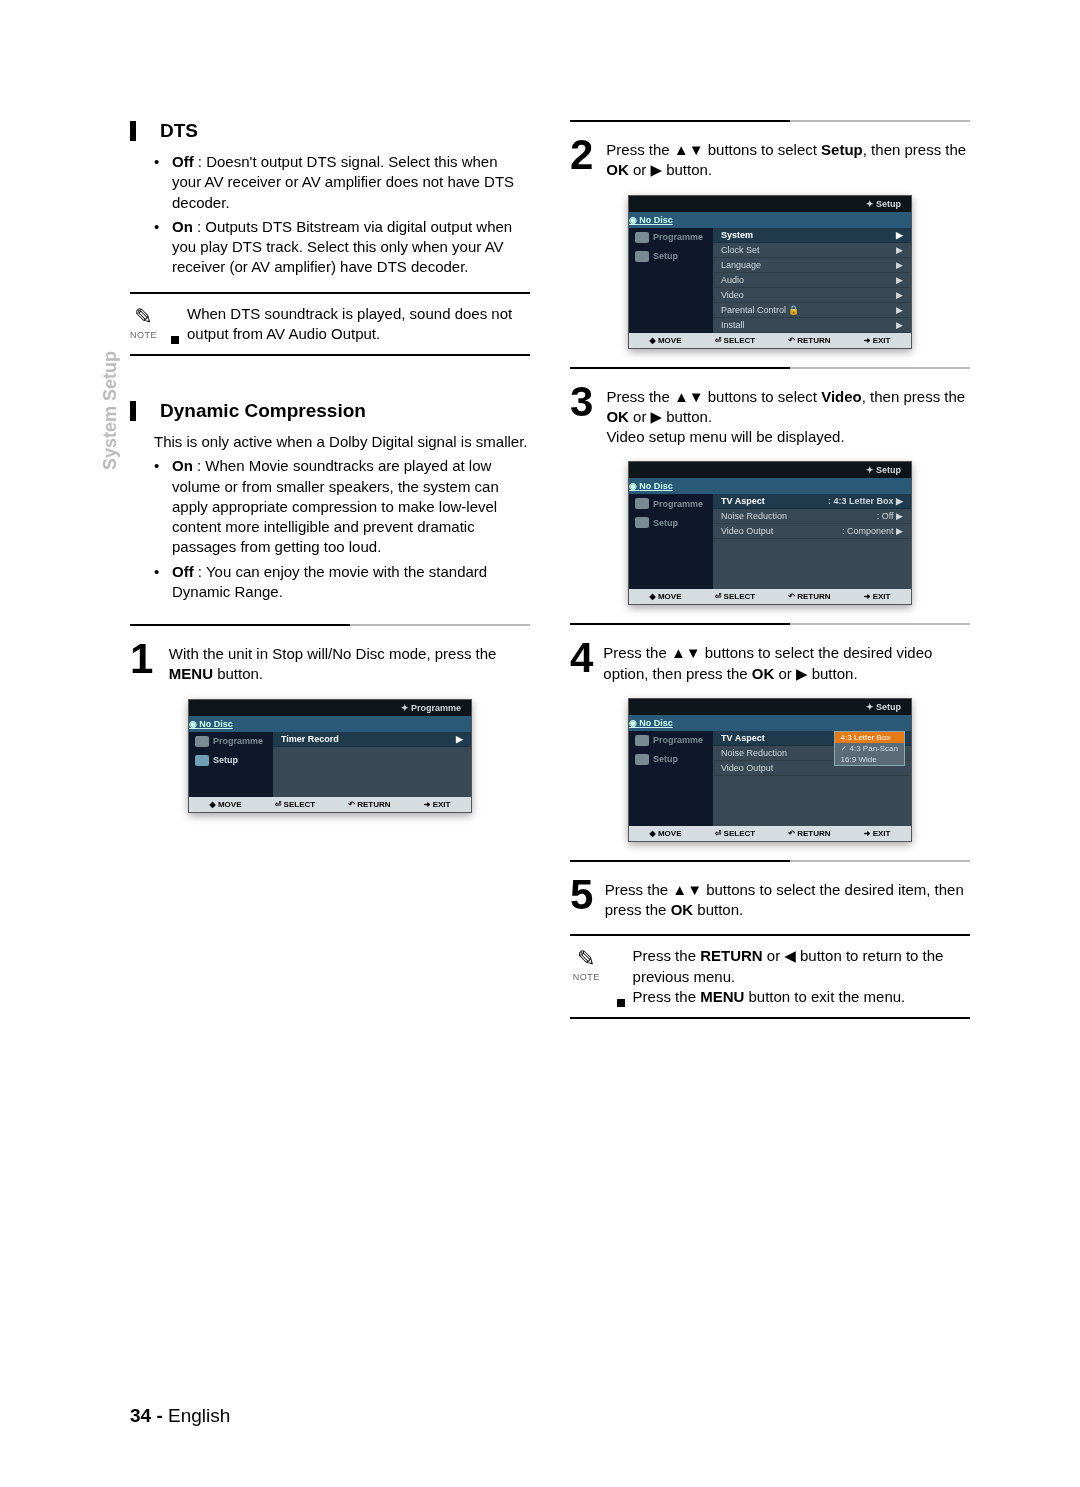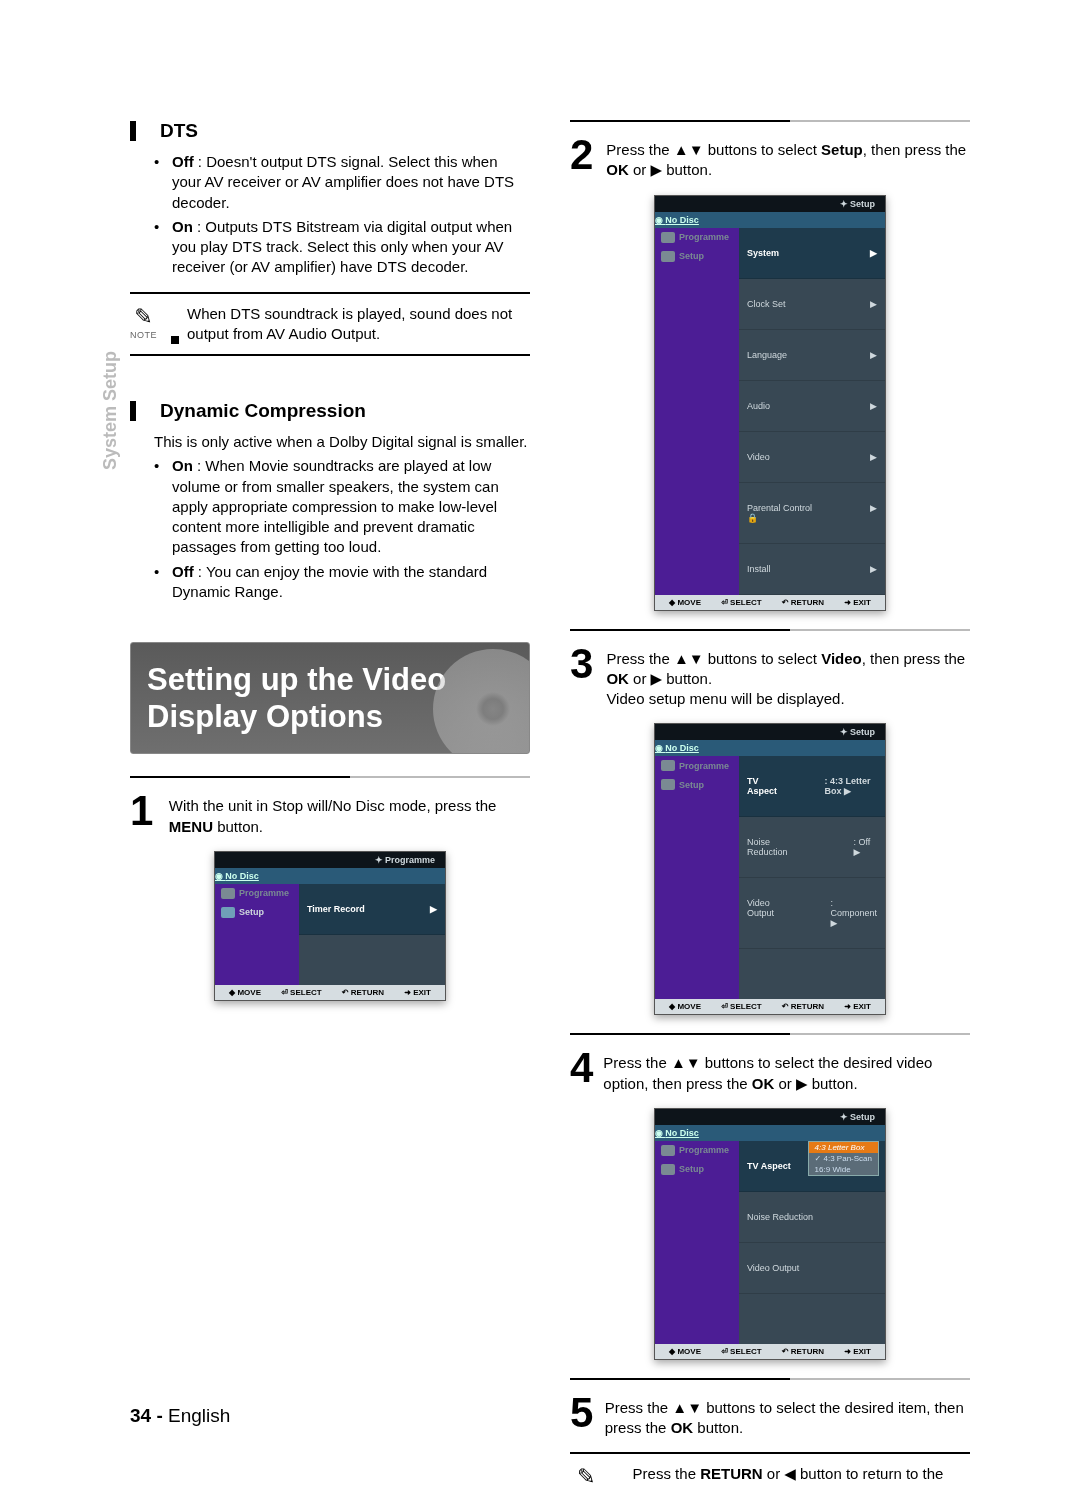--- a/index.html
+++ b/index.html
@@ -54,40 +54,40 @@
   }
   .disc { position:absolute; right:-24px; top:6px; width:120px; height:120px; border-radius:50%; background: radial-gradient(circle, #aaa 0%, #999 12%, #ccc 20%, #bbb 100%); opacity:0.45; }
 
   .step { display: flex; gap: 10px; margin: 8px 0 14px 0; }
   .step-num { font-size: 42px; font-weight: bold; line-height: 0.9; width: 34px; }
   .step-text { font-size: 15px; line-height: 1.35; padding-top: 4px; }
   .hr-segment { height: 2px; margin: 22px 0 14px 0; background: linear-gradient(to right, #000 55%, #bbb 55%); }
   .hr-segment-r { height: 2px; margin: 18px 0 14px 0; background: linear-gradient(to right, #000 55%, #bbb 55%); }
 
   
-  .osd { width: 232px; margin: 10px auto 0 auto; border: 1px solid #555; background: #4c1d95; font-size: 9px; color:#cfd8dd; box-shadow: 0 3px 8px rgba(0,0,0,0.35); }
+  .osd { width: 284px; margin: 10px auto 0 auto; border: 1px solid #555; background: #0f172a; font-size: 9px; color:#cfd8dd; box-shadow: 0 3px 8px rgba(0,0,0,0.35); }
   .osd .titlebar { background:#0d141a; text-align:right; padding:3px 10px; font-weight:bold; }
   .osd .nodisc { background:#2a5a78; padding:3px 0; font-weight:bold; color:#cfe;text-decoration:underline; }
   .osd .mainrow { display:flex; }
   .osd .sidecol { width: 84px; }
   .osd .side-item { padding:4px 6px; font-size:9px; font-weight:bold; display:flex; align-items:center; gap:4px; }
   .osd .side-item.inactive { color:#7a8a93; }
   .osd .side-glyph { width:14px; height:11px; background:#6fa0b8; border-radius:2px; display:inline-block; }
   .osd .side-glyph.g2 { background:#7a8a93; }
   .osd .listcol { flex:1; background:#384854; }
-  .osd .row { display:flex; justify-content:space-between; padding:20px 8px; border-bottom:1px solid rgba(0,0,0,0.15);gap:47px; }
+  .osd .row { display:flex; justify-content:space-between; padding:2px 8px; border-bottom:1px solid rgba(0,0,0,0.15);gap:47px; }
   .osd .row.sel { background:#1e3a4c; color:#fff; font-weight:bold; }
   .osd .row .arrow { font-size:9px; }
   .osd .val { color:#cfd8dd; }
   .osd .filler { height: 50px; background:#384854; }
   .osd .footer { background:#d6dde1; color:#000; font-size:8px; font-weight:bold; padding:3px 4px; display:flex; justify-content:space-around; }
   .osd .popup { position:relative; }
   .osd .popup .popbox { position:absolute; right:6px; top:0; background:#5b6c78; border:1px solid #8aa; }
   .osd .popup .popitem { padding:1px 6px; font-size:8px; color:#cde; }
-  .osd .popup .popitem.hl { background:#e67a15; color:#fff;font-style:italic; }
+  .osd .popup .popitem.hl { background:#e67a15; color:#fff; }
 
   .page-footer { position:absolute; bottom: 60px; left: 130px; font-size: 19px; }
   .page-footer b { font-weight: bold; }
 </style>
 </head>
 <body>
 
 <div class="side-tab">System Setup</div>
 
 <div class="two-col">
@@ -127,24 +127,20 @@
     <div class="body-text" style="margin-left:24px;">This is only active when a Dolby Digital signal is smaller.</div>
     <div class="bullet-row body-text">
       <div class="bullet-dot">•</div>
       <div><span class="bullet-label">On</span> <span>: When Movie soundtracks are played at low volume or from smaller speakers, the system can apply appropriate compression to make low-level content more intelligible and prevent dramatic passages from getting too loud.</span></div>
     </div>
     <div class="bullet-row body-text">
       <div class="bullet-dot">•</div>
       <div><span class="bullet-label">Off</span> <span>: You can enjoy the movie with the standard Dynamic Range.</span></div>
     </div>
 
-    <div class="big-header">
-      <span>Setting up the Video Display Options</span>
-      <div class="disc"></div>
-    </div>
 
 
     <div class="hr-segment"></div>
     <div class="step">
       <div class="step-num">1</div>
       <div class="step-text"><span>With the unit in Stop will/No Disc mode, press the </span><b>MENU</b><span> button.</span></div>
     </div>
 
     <div class="osd">
       <div class="titlebar">✦ <span>Programme</span></div>

